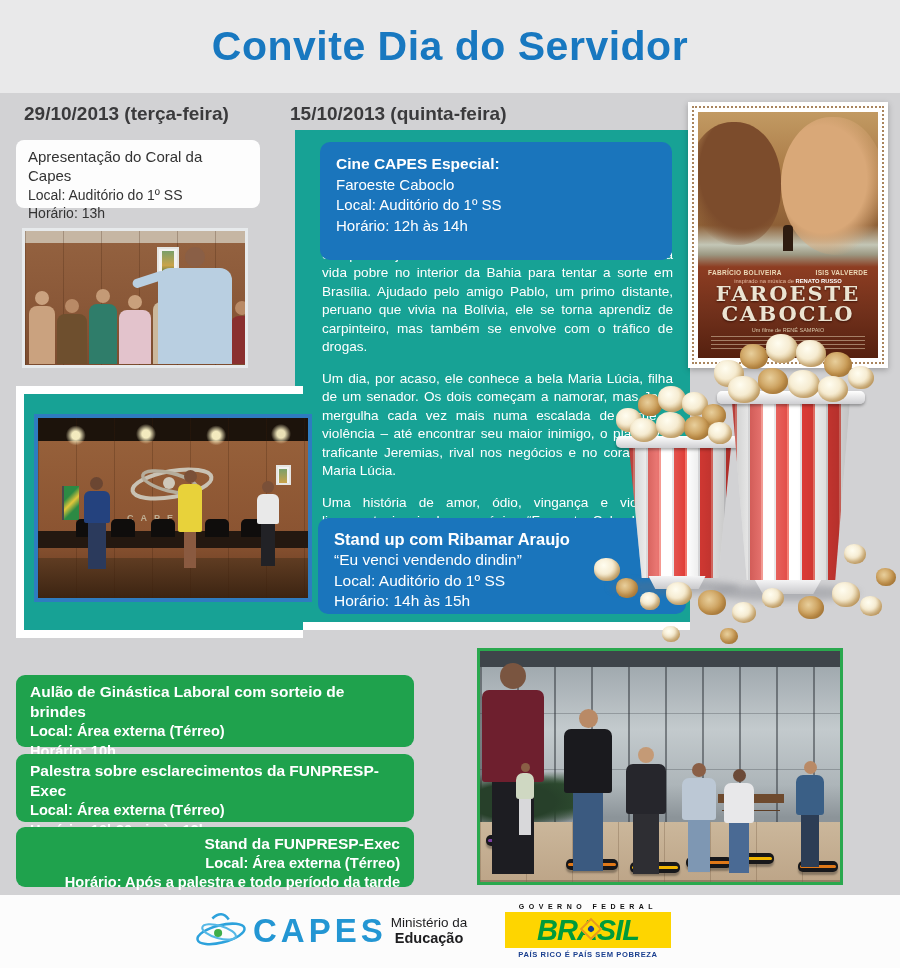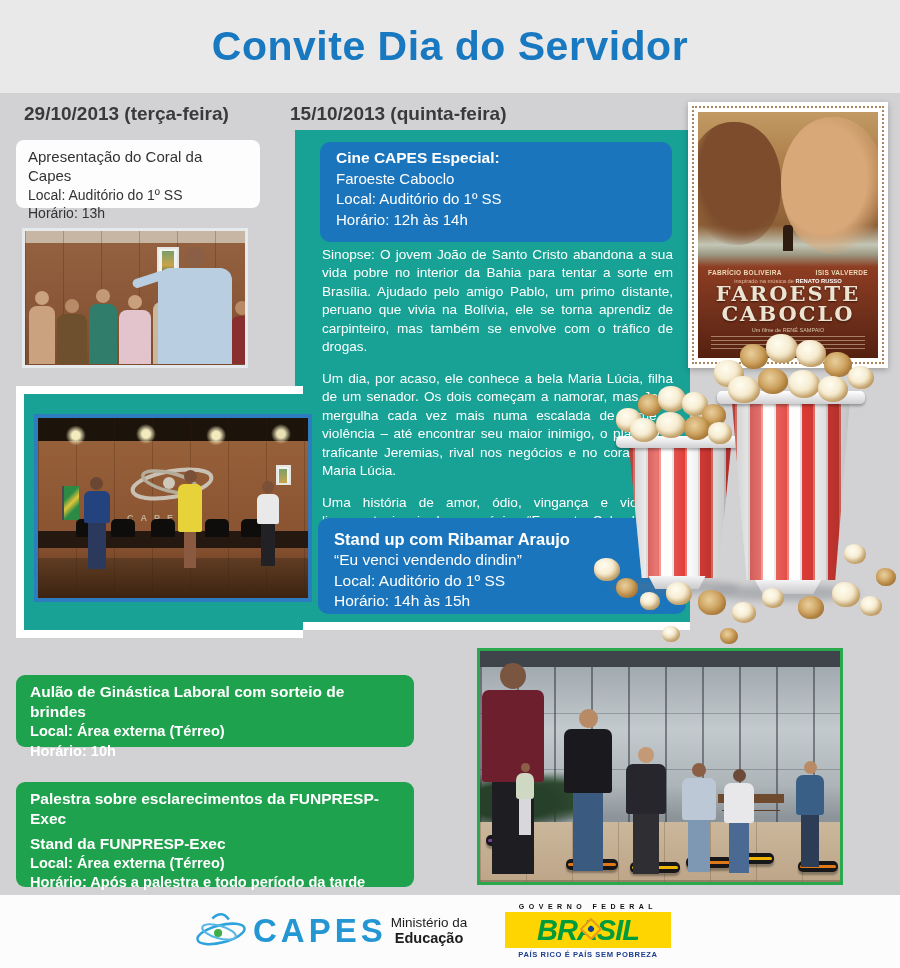--- a/index.html
+++ b/index.html
@@ -26,37 +26,37 @@
   .teal-left { position:absolute; left:8px; top:8px; width:279px; height:236px; background:#17a295; }
 
   
   .card { position:absolute; left:16px; top:140px; width:244px; height:68px;
     background:#fdfdfd; border-radius:8px; padding:8px 12px; }
   .card .t { font-size:15px; font-weight:normal; line-height:1.25; }
   .card .l { font-size:14px; line-height:1.3; }
 
   
   .bluebox { position:absolute; background:#1a75bc; border-radius:10px; color:#fff; z-index:3; }
-  .cine { left:320px; top:142px; width:352px; height:100px; padding:5px 16px; }
+  .cine { left:320px; top:142px; width:352px; height:118px; padding:11px 16px; }
   .cine .t { font-size:15.5px; font-weight:bold; line-height:1.4; }
   .cine .l { font-size:15px; line-height:1.37; }
   .standup { left:318px; top:518px; width:368px; height:96px; padding:10px 16px; }
   .standup .t { font-size:16.5px; font-weight:bold; line-height:1.35; }
   .standup .l { font-size:15.5px; line-height:1.33; }
 
   .sinopse { position:absolute; left:322px; top:246px; width:351px; color:#fff;
     font-size:13.6px; line-height:1.36; text-align:justify; z-index:2; }
   .sinopse p + p { margin-top:13px; }
 
   
   .greenbox { position:absolute; left:16px; width:398px; background:#1fa24d;
     border-radius:9px; color:#fff; padding:7px 14px; z-index:3; }
   .g1 { top:675px; height:72px; }
-  .g2 { top:754px; height:68px;margin-top:28px; }
-  .g3 { top:827px; height:60px; }
+  .g2 { top:754px; height:68px; }
+  .g3 { top:827px; height:60px;text-align:right; }
   .greenbox .t { font-size:15.5px; font-weight:bold; line-height:1.3; }
   .greenbox .l { font-size:14.6px; line-height:1.32;font-weight:bold; }
 
   
   .photo { position:absolute; overflow:hidden; z-index:2; }
   .choir { left:22px; top:228px; width:226px; height:140px; border:3px solid #e7eaec;
     background:linear-gradient(180deg,#c6b6a3 0%,#c6b6a3 9%,#93613f 9%,#8a5838 55%,#7c4c2f 100%); }
   .seams { position:absolute; inset:0;
     background:repeating-linear-gradient(90deg, rgba(60,30,10,.25) 0 1px, transparent 1px 38px); }
   .portrait { position:absolute; background:#f2f2f0; border:2px solid #e5e5e2; }

